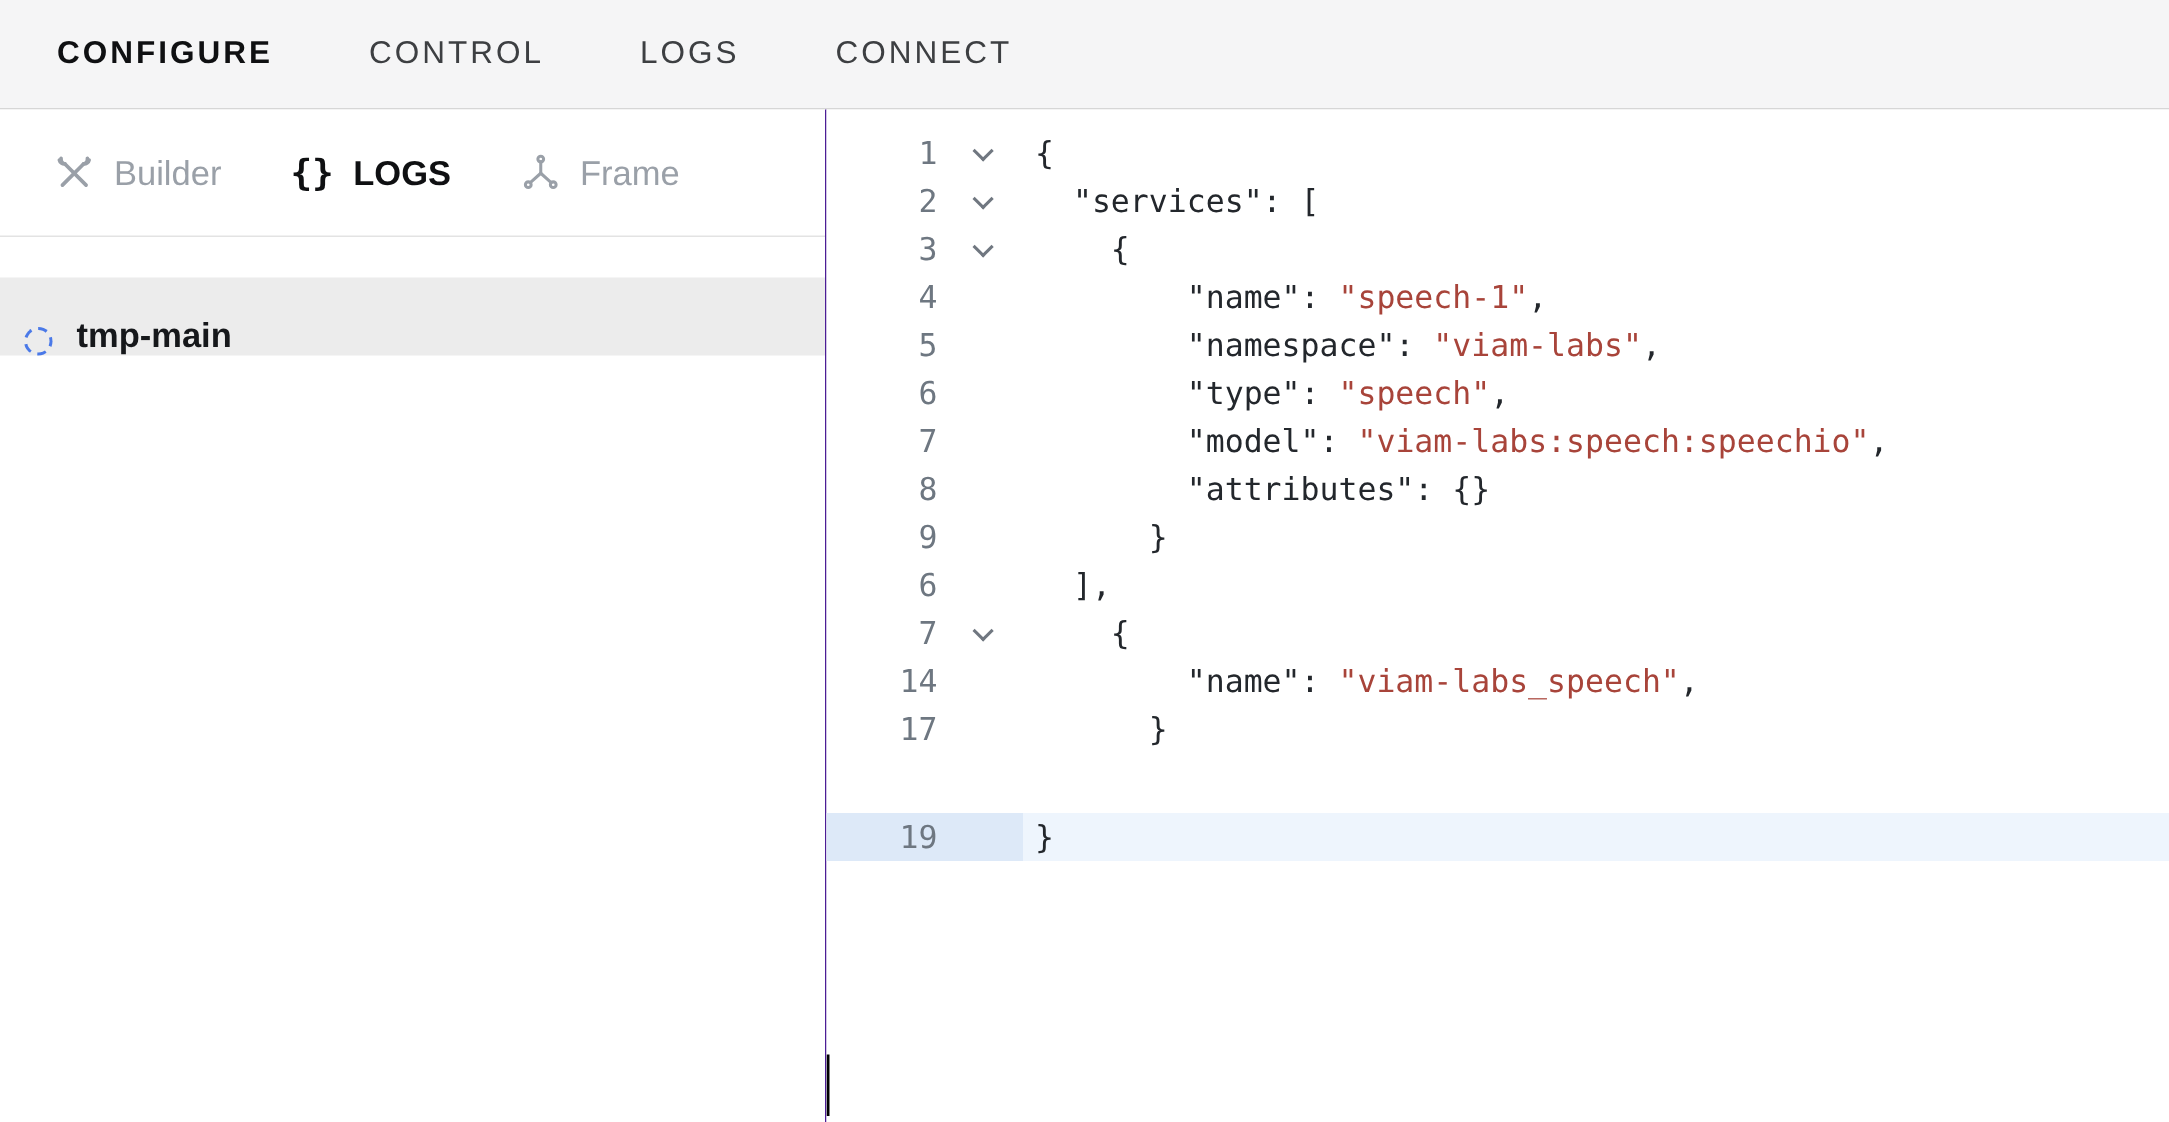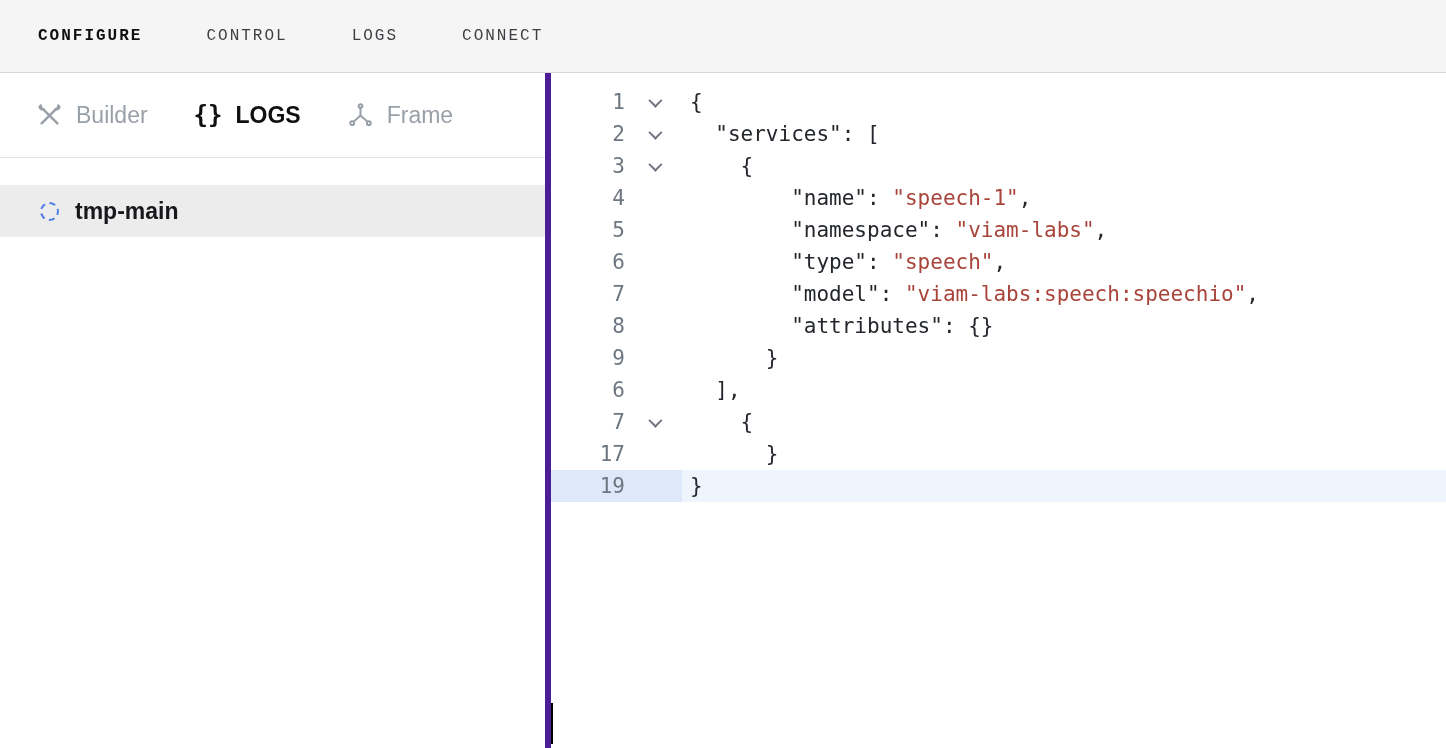--- a/index.html
+++ b/index.html
@@ -6,60 +6,60 @@
   html, body { width: 1446px; height: 748px; overflow: hidden; background: #fff; }
   .app { width: 1446px; height: 748px; display: flex; flex-direction: column; }
 
   
   .topnav {
     height: 73px; flex: 0 0 73px; background: #f5f5f6;
     border-bottom: 1px solid #d6d6d6;
     display: flex; align-items: center; padding-left: 38px; gap: 64px;
   }
   .nav-tab {
-    font-family: Liberation Mono, monospace; font-size: 16px;
+    font-family: Liberation Sans, sans-serif; font-size: 21px;
     letter-spacing: 2px; color: #3d3f42; cursor: pointer; white-space: nowrap;
   }
   .nav-tab.active { color: #0f1012; font-weight: 700; }
 
   
   .main { flex: 1; display: flex; min-height: 0; }
 
   
-  .sidebar { width: 551px; flex: 0 0 551px; background: #fff; border-right: 6px solid #4c1d95; }
+  .sidebar { width: 551px; flex: 0 0 551px; background: #fff; border-right: 1px solid #4c1d95; }
   .viewtabs {
     height: 85px; display: flex; align-items: center;
     padding-left: 36px; gap: 46px; border-bottom: 1px solid #e3e3e3;
   }
   .vtab {
     display: flex; align-items: center; gap: 13px;
     color: #9aa0a8; font-family: "Liberation Sans", sans-serif;
     font-size: 23px; cursor: pointer; white-space: nowrap;
   }
   .vtab.active { color: #0f1012; font-weight: 700; }
   .vicon { display: flex; align-items: center; justify-content: center; }
   .vicon svg { display: block; }
   .braces {
     font-family: "DejaVu Sans Mono", monospace; font-weight: 700;
     font-size: 24px; color: inherit;
   }
 
   .list { padding-top: 27px; }
-  .item { height: 52px; display: flex; align-items: center; padding-left: 40px; gap: 16px; cursor: pointer; }
+  .item { height: 52px; display: flex; align-items: flex-end; padding-left: 16px; gap: 16px; cursor: pointer; }
   .item.selected { background: #ececec; }
   .dashcircle { width: 19px; height: 19px; border: 2.5px dashed #4a79e8; border-radius: 50%; flex: 0 0 auto; }
   .item-label { font-family: "Liberation Sans", sans-serif; font-size: 23px; font-weight: 700; color: #16181b; }
 
   
   .editor {
     flex: 1; position: relative; background: #fff; padding-top: 13px;
     font-family: "DejaVu Sans Mono", monospace; overflow: hidden;
   }
   .crow { display: flex; height: 32px; line-height: 32px; }
-  .crow.active { background: #eef5fd; }
+  .crow.active { background: #eef5fd; margin-top: 40px; }
   .crow.active .gutter { background: #dde9f8; }
   .gutter { width: 131px; flex: 0 0 131px; display: flex; }
   .lnum { width: 74px; text-align: right; color: #6e7781; font-size: 21px; }
   .fold { width: 57px; display: flex; align-items: center; justify-content: center; cursor: pointer; }
   .fold.has::before {
     content: ""; width: 8px; height: 8px;
     border-right: 2px solid #707780; border-bottom: 2px solid #707780;
     transform: rotate(45deg) translateY(-2px);
   }
   .cline { padding-left: 8px; font-size: 21px; white-space: pre; font-family: inherit; }
@@ -200,20 +200,27 @@
           </div>
           <div class="crow">
             <div class="gutter">
               <span class="lnum">7</span>
               <span class="fold has"></span>
             </div>
             <div class="cline"><span class="t-pln">    {</span></div>
           </div>
           <div class="crow">
             <div class="gutter">
+              <span class="lnum">14</span>
+              <span class="fold"></span>
+            </div>
+            <div class="cline"><span class="t-pln">        </span><span class="t-key">"name"</span><span class="t-pln">: </span><span class="t-str">"viam-labs_speech"</span><span class="t-pln">,</span></div>
+          </div>
+          <div class="crow">
+            <div class="gutter">
               <span class="lnum">17</span>
               <span class="fold"></span>
             </div>
             <div class="cline"><span class="t-pln">      }</span></div>
           </div>
           <div class="crow active">
             <div class="gutter">
               <span class="lnum">19</span>
               <span class="fold"></span>
             </div>

